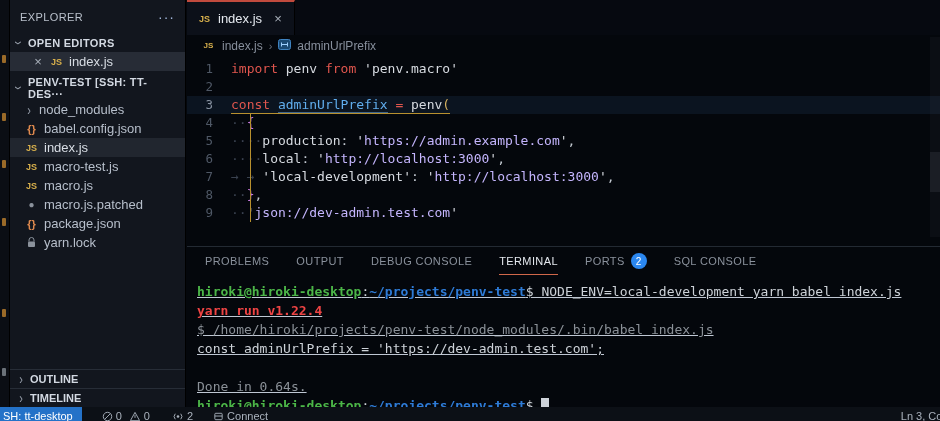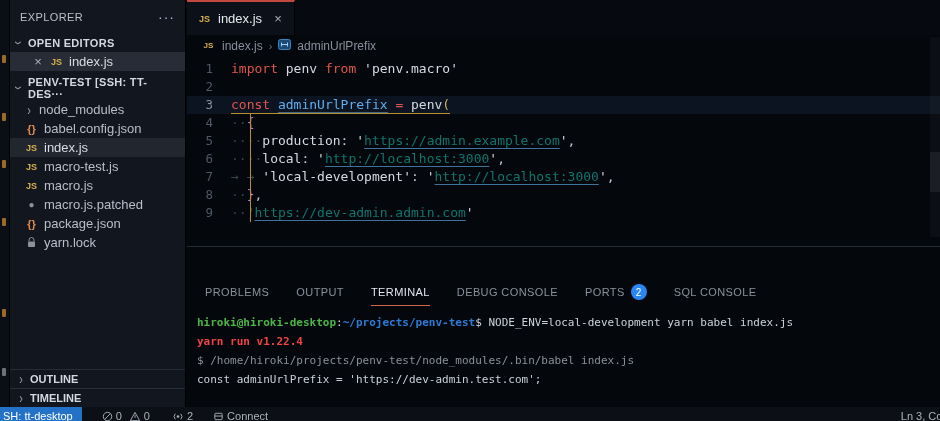--- a/index.html
+++ b/index.html
@@ -60,43 +60,43 @@
   .cl .ln { width:44px; text-align:right; padding-right:18px; color:#4f5866; flex:0 0 44px;
     font-size:12.5px; }
   .cl.active { background:rgba(62,106,170,0.13); }
   .cl.active .ln { color:#8791a0; }
   .ct-wrap { display:inline-block; }
   .cl.active .ct-wrap { border-bottom:1px solid #b8902e; }
   .kw { color:#e0564e; }
   .id { color:#d6dae0;margin-top:8px; }
   .str { color:#d8dce2; }
   .prop { color:#d6dae0; }
-  .link { color:#0f766e; text-decoration:underline; text-underline-offset:3px;
+  .link { color:#c4b5fd; text-underline-offset:3px;
     text-decoration-color:#3f739c; }
   .ws { color:#3a4250; }
   .brace { color:#c678dd; }
   .paren { color:#d5b15f; }
   .punct { color:#c3c9d1; }
   .varname { color:#61aeee; border-bottom:1px solid #41678c; }
   #bracket-guide { position:absolute; left:63px; width:1px; background:#b8902e; }
   #editor-scrollbar { position:absolute; right:0; top:37px; width:10px; height:200px;
     background:rgba(110,118,129,0.07); }
   #editor-scrollbar .thumb { position:absolute; top:115px; left:0; width:10px; height:40px;
     background:rgba(110,118,129,0.16); }
 
   
   #panel { position:absolute; left:187px; top:246px; width:753px; height:161px;
     background:#04070c; border-top:1px solid #232a33; }
-  #panel-tabs { height:28px; display:flex; align-items:center; padding-left:18px; gap:27px;margin-top:31px; }
+  #panel-tabs { height:28px; display:flex; align-items:center; padding-left:18px; gap:27px; }
   .ptab { font-size:11px; letter-spacing:.4px; color:#8a919c; display:flex; align-items:center;
     gap:6px; height:28px; }
   .ptab.active { color:#e4e8ee; box-shadow:inset 0 -1px 0 #d0674a; }
   .pbadge { background:#2b87f0; color:#fff; border-radius:50%; width:16px; height:16px;
     display:flex; align-items:center; justify-content:center; font-size:10px; }
-  #terminal { padding:7px 0 0 10px; font-family:"DejaVu Sans Mono", monospace; font-size:11px; }
+  #terminal { padding:7px 0 0 10px; font-family:"DejaVu Sans Mono", monospace; font-size:13px;text-decoration:underline; }
   .tl { height:19px; line-height:19px; white-space:pre; }
   .tg { color:#4cb648; font-weight:bold; }
   .tb { color:#2e7bd6; font-weight:bold; }
   .tw { color:#cdd2d8; }
   .twb { color:#ef4444; font-weight:bold;text-align:center; }
   .td { color:#8b9198; }
   .cursor-block { display:inline-block; width:8px; height:15px; background:#ced3da;
     vertical-align:-3px; }
 
   
@@ -215,56 +215,57 @@
     <div id="code-area">
       <div id="bracket-guide" style="top: 58px; height: 108px;"></div>
     <div class="cl"><span class="ln">1</span><span class="ct-wrap"><span class="kw">import </span><span class="id">penv </span><span class="kw">from </span><span class="str">'penv.macro'</span></span></div>
         <div class="cl"><span class="ln">2</span><span class="ct-wrap"></span></div>
         <div class="cl active"><span class="ln">3</span><span class="ct-wrap"><span class="kw">const </span><span class="varname">adminUrlPrefix</span><span class="id"> </span><span class="kw">= </span><span class="id">penv</span><span class="paren">(</span></span></div>
         <div class="cl"><span class="ln">4</span><span class="ct-wrap"><span class="ws">··</span><span class="brace">{</span></span></div>
         <div class="cl"><span class="ln">5</span><span class="ct-wrap"><span class="ws">····</span><span class="prop">production</span><span class="punct">: </span><span class="str">'</span><span class="link">https://admin.example.com</span><span class="str">'</span><span class="punct">,</span></span></div>
         <div class="cl"><span class="ln">6</span><span class="ct-wrap"><span class="ws">····</span><span class="prop">local</span><span class="punct">: </span><span class="str">'</span><span class="link">http://localhost:3000</span><span class="str">'</span><span class="punct">,</span></span></div>
         <div class="cl"><span class="ln">7</span><span class="ct-wrap"><span class="ws">→ → </span><span class="str">'local-development'</span><span class="punct">: </span><span class="str">'</span><span class="link">http://localhost:3000</span><span class="str">'</span><span class="punct">,</span></span></div>
         <div class="cl"><span class="ln">8</span><span class="ct-wrap"><span class="ws">··</span><span class="brace">}</span><span class="punct">,</span></span></div>
-        <div class="cl"><span class="ln">9</span><span class="ct-wrap"><span class="ws">··</span><span class="str">'</span><span class="link">https://dev-admin.admin.com</span><span class="str">'</span></span></div>
+        <div class="cl"><span class="ln">9</span><span class="ct-wrap"><span class="ws">··</span><span class="str">'</span><span class="link">json://dev-admin.test.com</span><span class="str">'</span></span></div>
       </div>
     <div id="editor-scrollbar">
         <div class="thumb"></div>
       </div>
   </div>
 
   <div id="panel">
     <div id="panel-tabs">
         <div class="ptab">
           <span>PROBLEMS</span>
         </div>
         <div class="ptab">
           <span>OUTPUT</span>
         </div>
+        <div class="ptab">
+          <span>DEBUG CONSOLE</span>
+        </div>
         <div class="ptab active">
           <span>TERMINAL</span>
-        </div>
-        <div class="ptab">
-          <span>DEBUG CONSOLE</span>
         </div>
         <div class="ptab">
           <span>PORTS</span>
           <span class="pbadge">2</span>
         </div>
         <div class="ptab">
           <span>SQL CONSOLE</span>
         </div>
       </div>
     <div id="terminal">
         <div class="tl"><span class="tg">hiroki@hiroki-desktop</span><span class="tw">:</span><span class="tb">~/projects/penv-test</span><span class="tw">$ NODE_ENV=local-development yarn babel index.js</span></div>
         <div class="tl"><span class="twb">yarn run v1.22.4</span></div>
         <div class="tl"><span class="td">$ /home/hiroki/projects/penv-test/node_modules/.bin/babel index.js</span></div>
         <div class="tl"><span class="tw">const adminUrlPrefix = 'https://dev-admin.test.com';</span></div>
         <div class="tl"></div>
         <div class="tl"><span class="td">Done in 0.64s.</span></div>
+        <div class="tl"><span class="tg">hiroki@hiroki-desktop</span><span class="tw">:</span><span class="tb">~/projects/penv-test</span><span class="tw">$ </span><span class="cursor-block"></span></div>
       </div>
   </div>
 
   <div id="statusbar">
     <div id="remote-indicator">SH: tt-desktop</div>
     <div class="sb-item" style="margin-left:14px;">
       <svg width="11" height="11" viewBox="0 0 12 12">
           <circle cx="6" cy="6" r="4.6" fill="none" stroke="#aab2bd"></circle>
           <line x1="3" y1="9" x2="9" y2="3" stroke="#aab2bd"></line>
         </svg>

